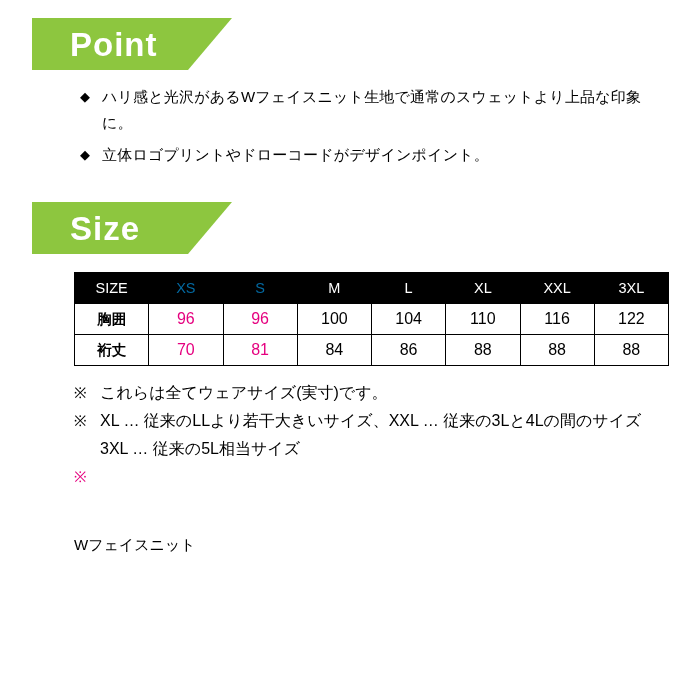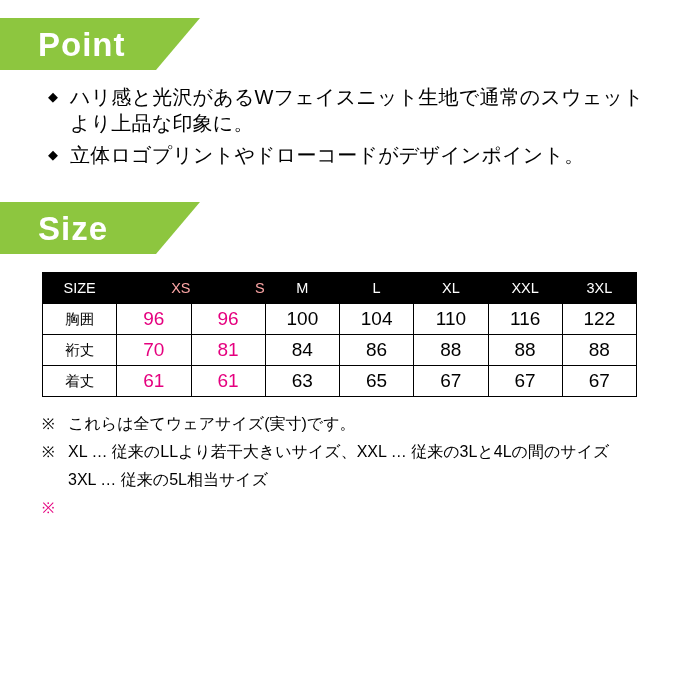--- a/index.html
+++ b/index.html
@@ -12,20 +12,21 @@
     background: #ffffff;
     font-family: "Liberation Sans", sans-serif;
     color: #000000;
     overflow: hidden;
   }
   .page {
     position: relative;
     width: 700px;
     height: 700px;
     box-sizing: border-box;
+    padding-left: 32px;
   }
 
   
   .banner {
     position: relative;
     height: 52px;
     width: 200px;
     background: #8dc63f;
     display: flex;
     align-items: center;
@@ -54,54 +55,53 @@
     margin-bottom: 6px;
   }
   .bullet-mark {
     flex: 0 0 auto;
     font-size: 13px;
     line-height: 26px;
     margin-right: 12px;
     color: #000;
   }
   .bullet-text {
-    font-size: 20px;
+    font-size: 15px;
     line-height: 26px;
     letter-spacing: 0.2px;
   }
 
   
   .table-wrap {
     padding: 18px 42px 0 42px;
   }
   table.size-table {
     border-collapse: collapse;
     width: 595px;
     table-layout: fixed;
   }
   table.size-table th,
   table.size-table td {
     border: 1px solid #000;
     text-align: center;
-    font-size: 19px;
+    font-size: 16px;
     height: 30px;
     padding: 0;
   }
   table.size-table thead th {
     background: #000;
     color: #ffffff;
     font-weight: normal;
     font-size: 14.5px;
   }
   table.size-table thead th.pink {
-    color: #fca5a5;
-    text-align: right;
+    color: #0369a1;
   }
   table.size-table tbody th {
-    font-weight: normal;
+    font-weight: bold;
     font-size: 14.5px;
     background: #fff;
     margin-top: 40px;
   }
   table.size-table tbody td.pink {
     color: #e5007f;
   }
 
   .notes {
     padding: 14px 40px 0 42px;
@@ -191,30 +191,20 @@
           <tr>
             <th>裄丈</th>
             <td class="pink">70</td>
             <td class="pink">81</td>
             <td>84</td>
             <td>86</td>
             <td>88</td>
             <td>88</td>
             <td>88</td>
           </tr>
-          <tr>
-            <th>着丈</th>
-            <td class="pink">61</td>
-            <td class="pink">61</td>
-            <td>63</td>
-            <td>65</td>
-            <td>67</td>
-            <td>67</td>
-            <td>67</td>
-          </tr>
         </tbody>
       </table>
     </div>
 
     <div class="notes">
       <div class="note-row">
         <span class="note-mark">※</span>
         <span class="note-text">これらは全てウェアサイズ(実寸)です。</span>
       </div>
       <div class="note-row">
@@ -226,16 +216,17 @@
         <span class="note-text">3XL … 従来の5L相当サイズ</span>
       </div>
       <div class="note-row pink">
         <span class="note-mark">※</span>
       </div>
     </div>
   </div>
 
   <div class="section sec-material">
     <div class="material-body">
+      <div class="material-line">Wフェイスニット</div>
     </div>
   </div>
 
 </div>
 
 </body></html>

